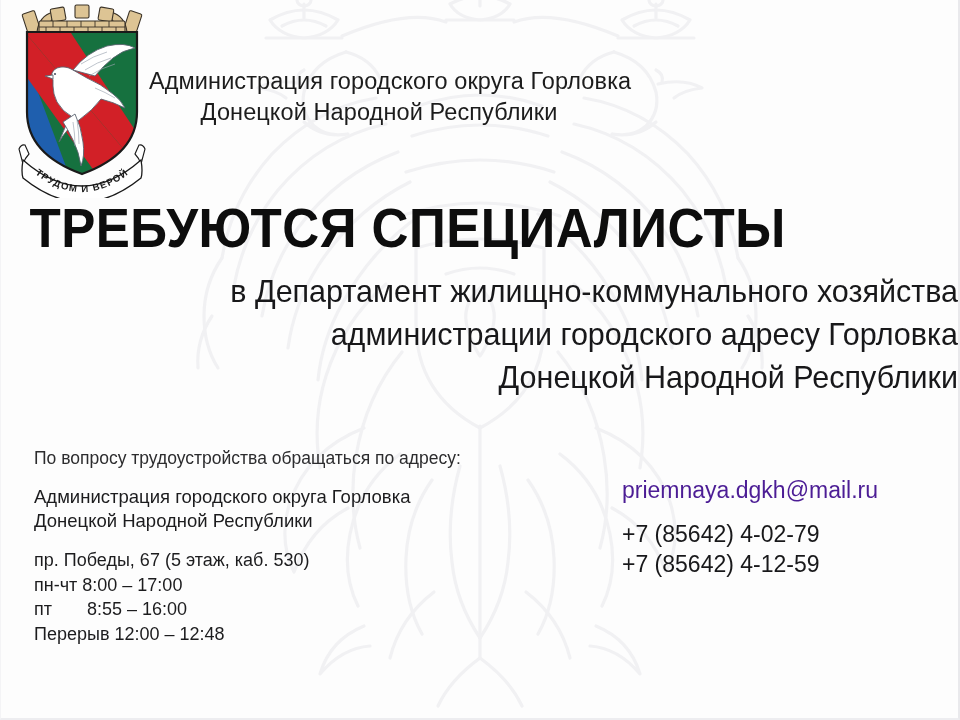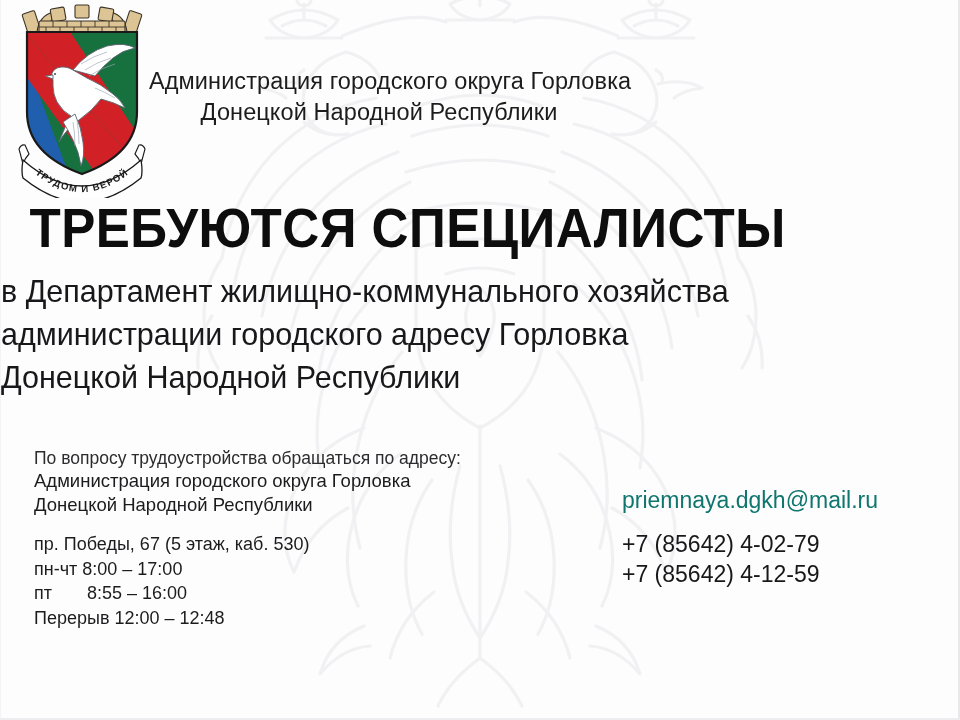--- a/index.html
+++ b/index.html
@@ -90,41 +90,42 @@
     transform-origin: center;
     white-space: nowrap;
   }
 
   
   #subtitle {
     position: absolute;
     left: 0;
     right: 0;
     top: 270px;
-    text-align: left;
+    text-align: right;
     z-index: 3;
   }
   .sub-line {
     font-size: 30.5px;
     line-height: 43px;
     color: #18181a;
     white-space: nowrap;
   }
 
   
   #contact-left {
     position: absolute;
     left: 33px;
     top: 447px;
     z-index: 3;
   }
   .cl-intro {
     font-size: 17.5px;
     line-height: 22px;
     color: #2c2c2e;
+    margin-bottom: 16px;
     white-space: nowrap;
   }
   .cl-org {
     font-size: 18.5px;
     line-height: 24px;
     color: #1c1c1e;
     white-space: nowrap;
   }
   .cl-gap { height: 15px; }
   .cl-sched {
@@ -137,24 +138,23 @@
   
   #contact-right {
     position: absolute;
     left: 621px;
     top: 476px;
     z-index: 3;
   }
   .cr-email {
     font-size: 23px;
     line-height: 29px;
-    color: #0f766e;
+    color: #4c1d95;
     white-space: nowrap;
     margin-bottom: 14px;
-    margin-top: 10px;
   }
   .cr-phone {
     font-size: 23px;
     line-height: 30px;
     color: #18181a;
     white-space: nowrap;
   }
 </style>
 </head>
 <body>

